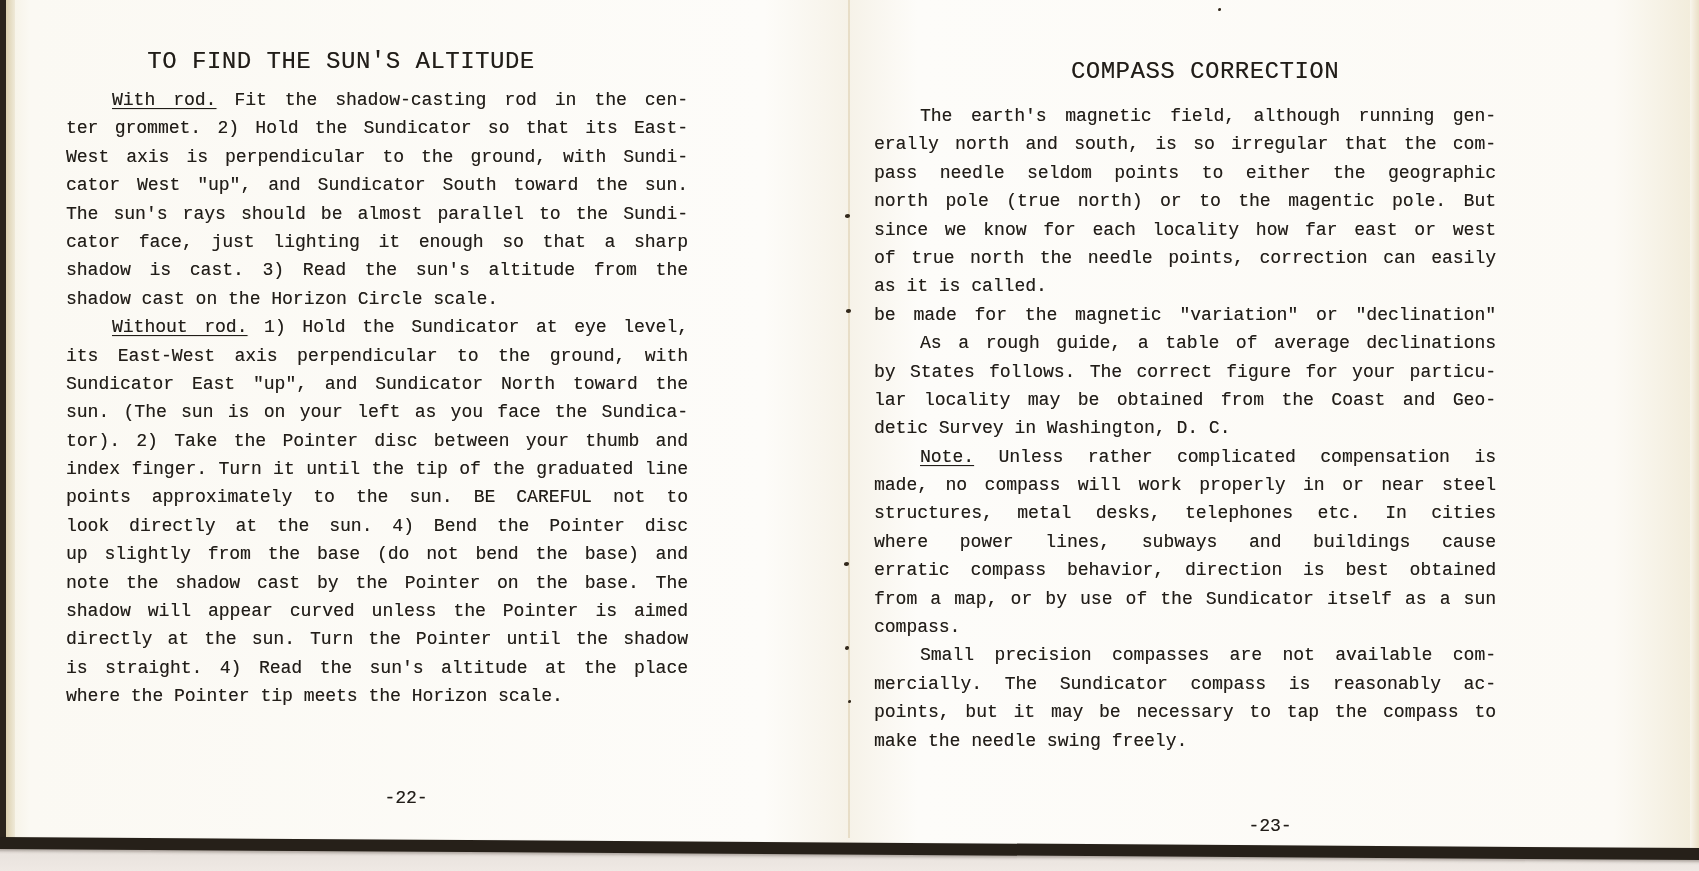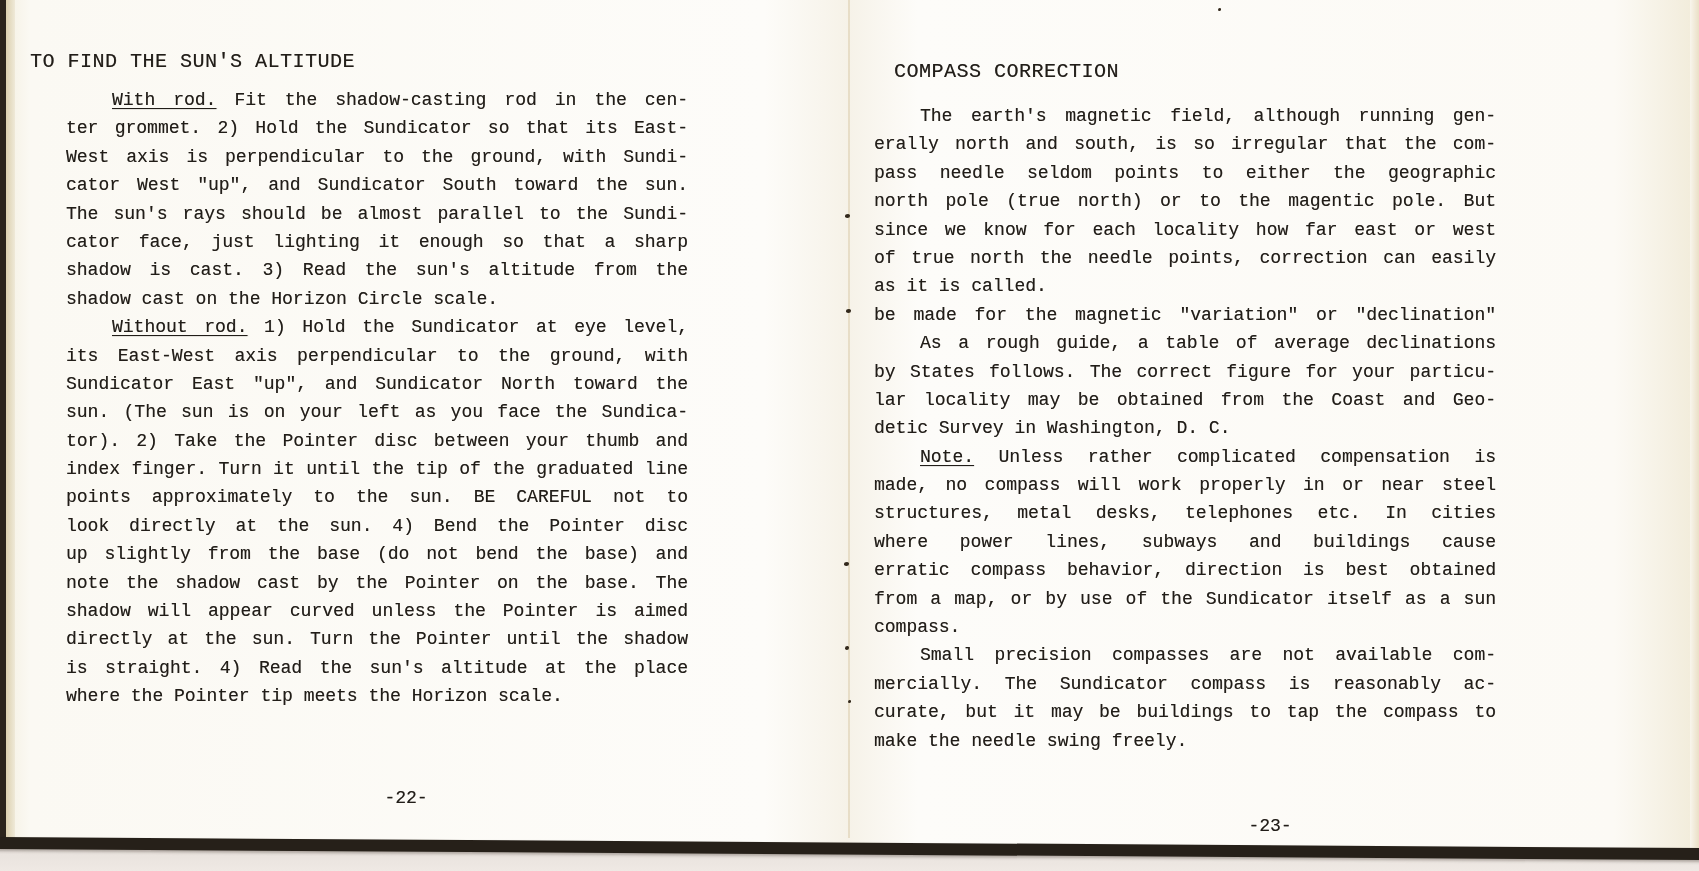--- a/index.html
+++ b/index.html
@@ -30,21 +30,21 @@
   .speck.s3 { left:844px; top:562px; }
   .speck.s4 { left:845px; top:646px; width:4px; }
   .speck.s5 { left:848px; top:700px; width:3px; height:3px; }
   .speck.s6 { left:1218px; top:8px; width:3px; height:3px; }
 
   .page { position:absolute; width:622px; }
   .page-left  { left:66px;  top:48px; }
   .page-right { left:874px; top:58px; }
 
   .page-title {
-    text-align:left; font-size:20px; line-height:28px; letter-spacing:0.5px;
+    text-align:center; font-size:24px; line-height:28px; letter-spacing:0.5px;
     white-space:nowrap;
     text-shadow:0.2px 0.2px 0 rgba(32,28,23,0.55);
   }
   .page-left  .page-title { transform:translateX(-36px); }
   .page-right .page-title { transform:translateX(20px); }
 
   .page-body { font-size:18px; }
   .page-left  .page-body { margin-top:10px; }
   .page-right .page-body { margin-top:16px; }
 
@@ -138,21 +138,21 @@
           <div class="line"><span>made, no compass will work properly in or near steel</span></div>
           <div class="line"><span>structures, metal desks, telephones etc. In cities</span></div>
           <div class="line"><span>where power lines, subways and buildings cause</span></div>
           <div class="line"><span>erratic compass behavior, direction is best obtained</span></div>
           <div class="line"><span>from a map, or by use of the Sundicator itself as a sun</span></div>
           <div class="line last"><span>compass.</span></div>
         </div>
         <div class="para">
           <div class="line indent"><span>Small precision compasses are not available com-</span></div>
           <div class="line"><span>mercially. The Sundicator compass is reasonably ac-</span></div>
-          <div class="line"><span>curate, but it may be buildings to tap the compass to</span></div>
+          <div class="line"><span>points, but it may be necessary to tap the compass to</span></div>
           <div class="line last"><span>make the needle swing freely.</span></div>
         </div>
       </div>
   </div>
 
   <div class="page-number left">-22-</div>
   <div class="page-number right">-23-</div>
 
   <div class="floor"></div>
   <div class="band-dark"></div>

